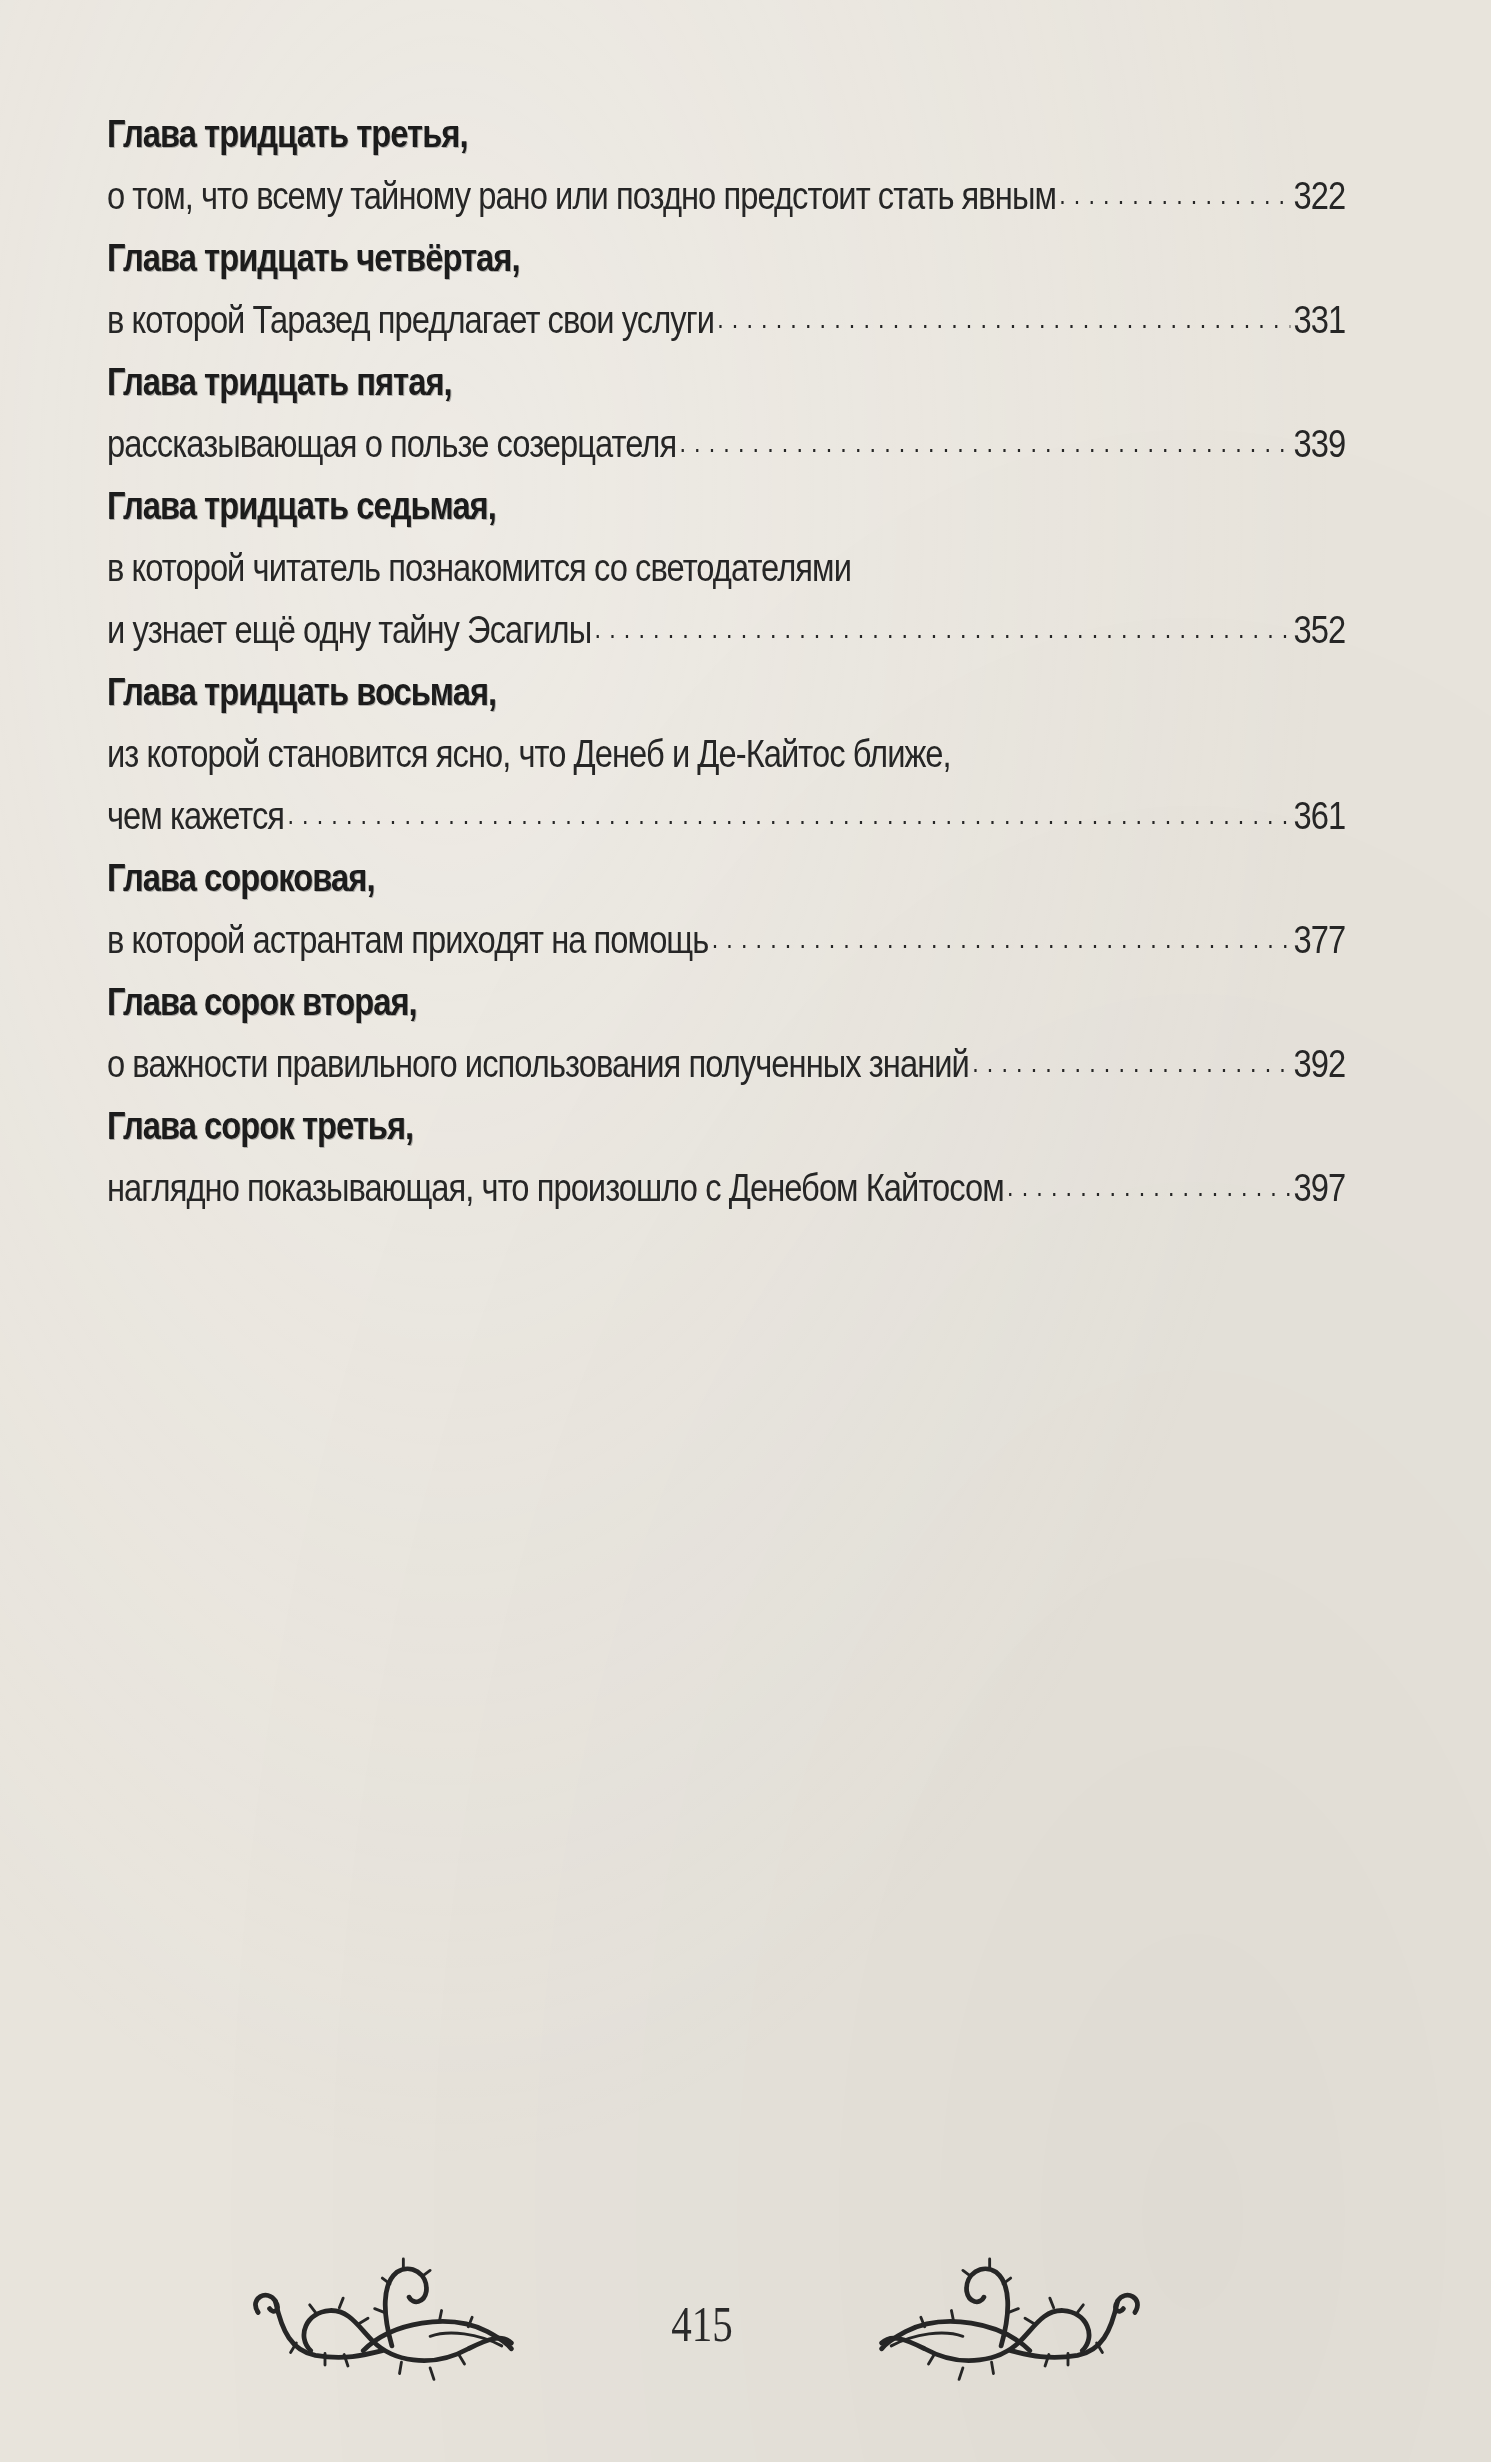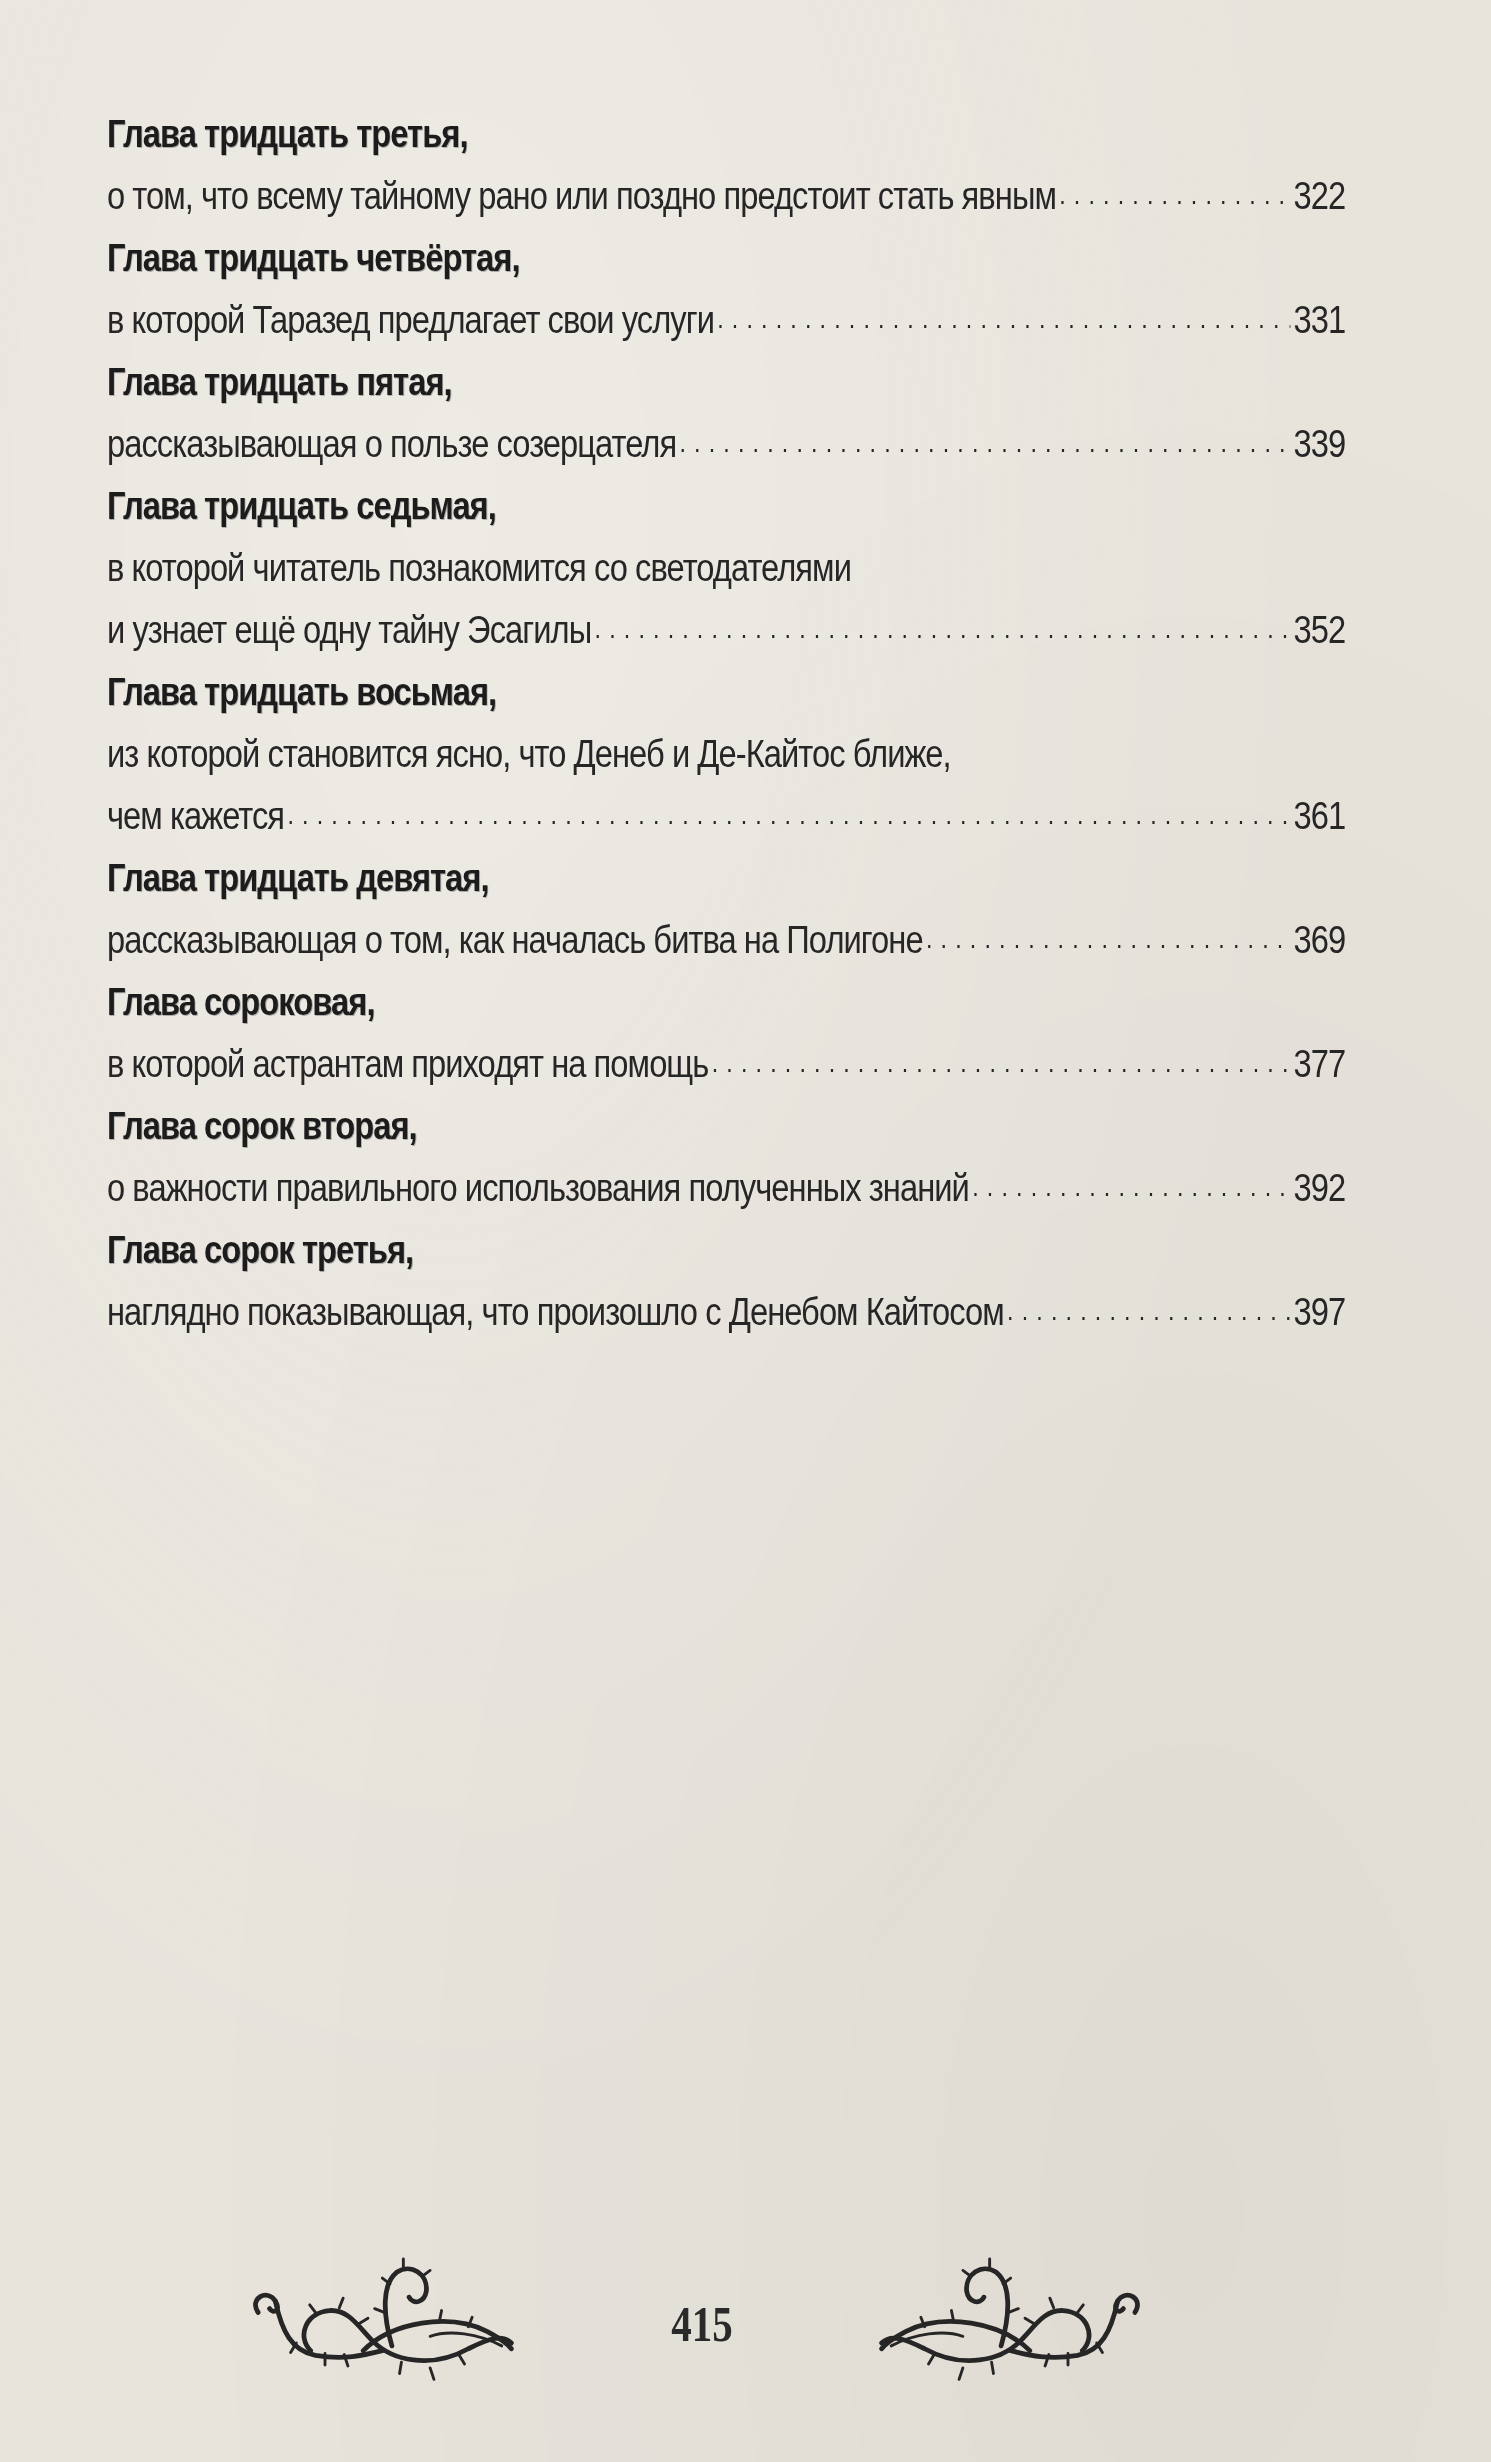--- a/index.html
+++ b/index.html
@@ -55,21 +55,20 @@
     white-space: nowrap;
     line-height: 1em;
     font-size: 27px;
   }
   .line .pg { flex: 0 0 auto; }
   .footer {
     position: absolute;
     left: 0; top: 2255px;
     width: 1492px;
     height: 134px;
-    font-weight: bold;
   }
   .page-num {
     position: absolute;
     left: 659px;
     top: 40px;
     width: 86px;
     text-align: center;
     font-family: "Liberation Serif", "DejaVu Serif", serif;
     font-size: 50px;
     color: #2a2a2a;
@@ -130,28 +129,20 @@
     <div class="row">
       <span class="txt">из которой становится ясно, что Денеб и Де-Кайтос ближе,</span>
     </div>
     <div class="row line">
       <span class="txt">чем кажется</span>
       <span class="dots"></span>
       <span class="pg">361</span>
     </div>
   </div>
 
-  <div>
-    <div class="row head">Глава тридцать девятая,</div>
-    <div class="row line">
-      <span class="txt">рассказывающая о том, как началась битва на Полигоне</span>
-      <span class="dots"></span>
-      <span class="pg">369</span>
-    </div>
-  </div>
 
   <div>
     <div class="row head">Глава сороковая,</div>
     <div class="row line">
       <span class="txt">в которой астрантам приходят на помощь</span>
       <span class="dots"></span>
       <span class="pg">377</span>
     </div>
   </div>
 

